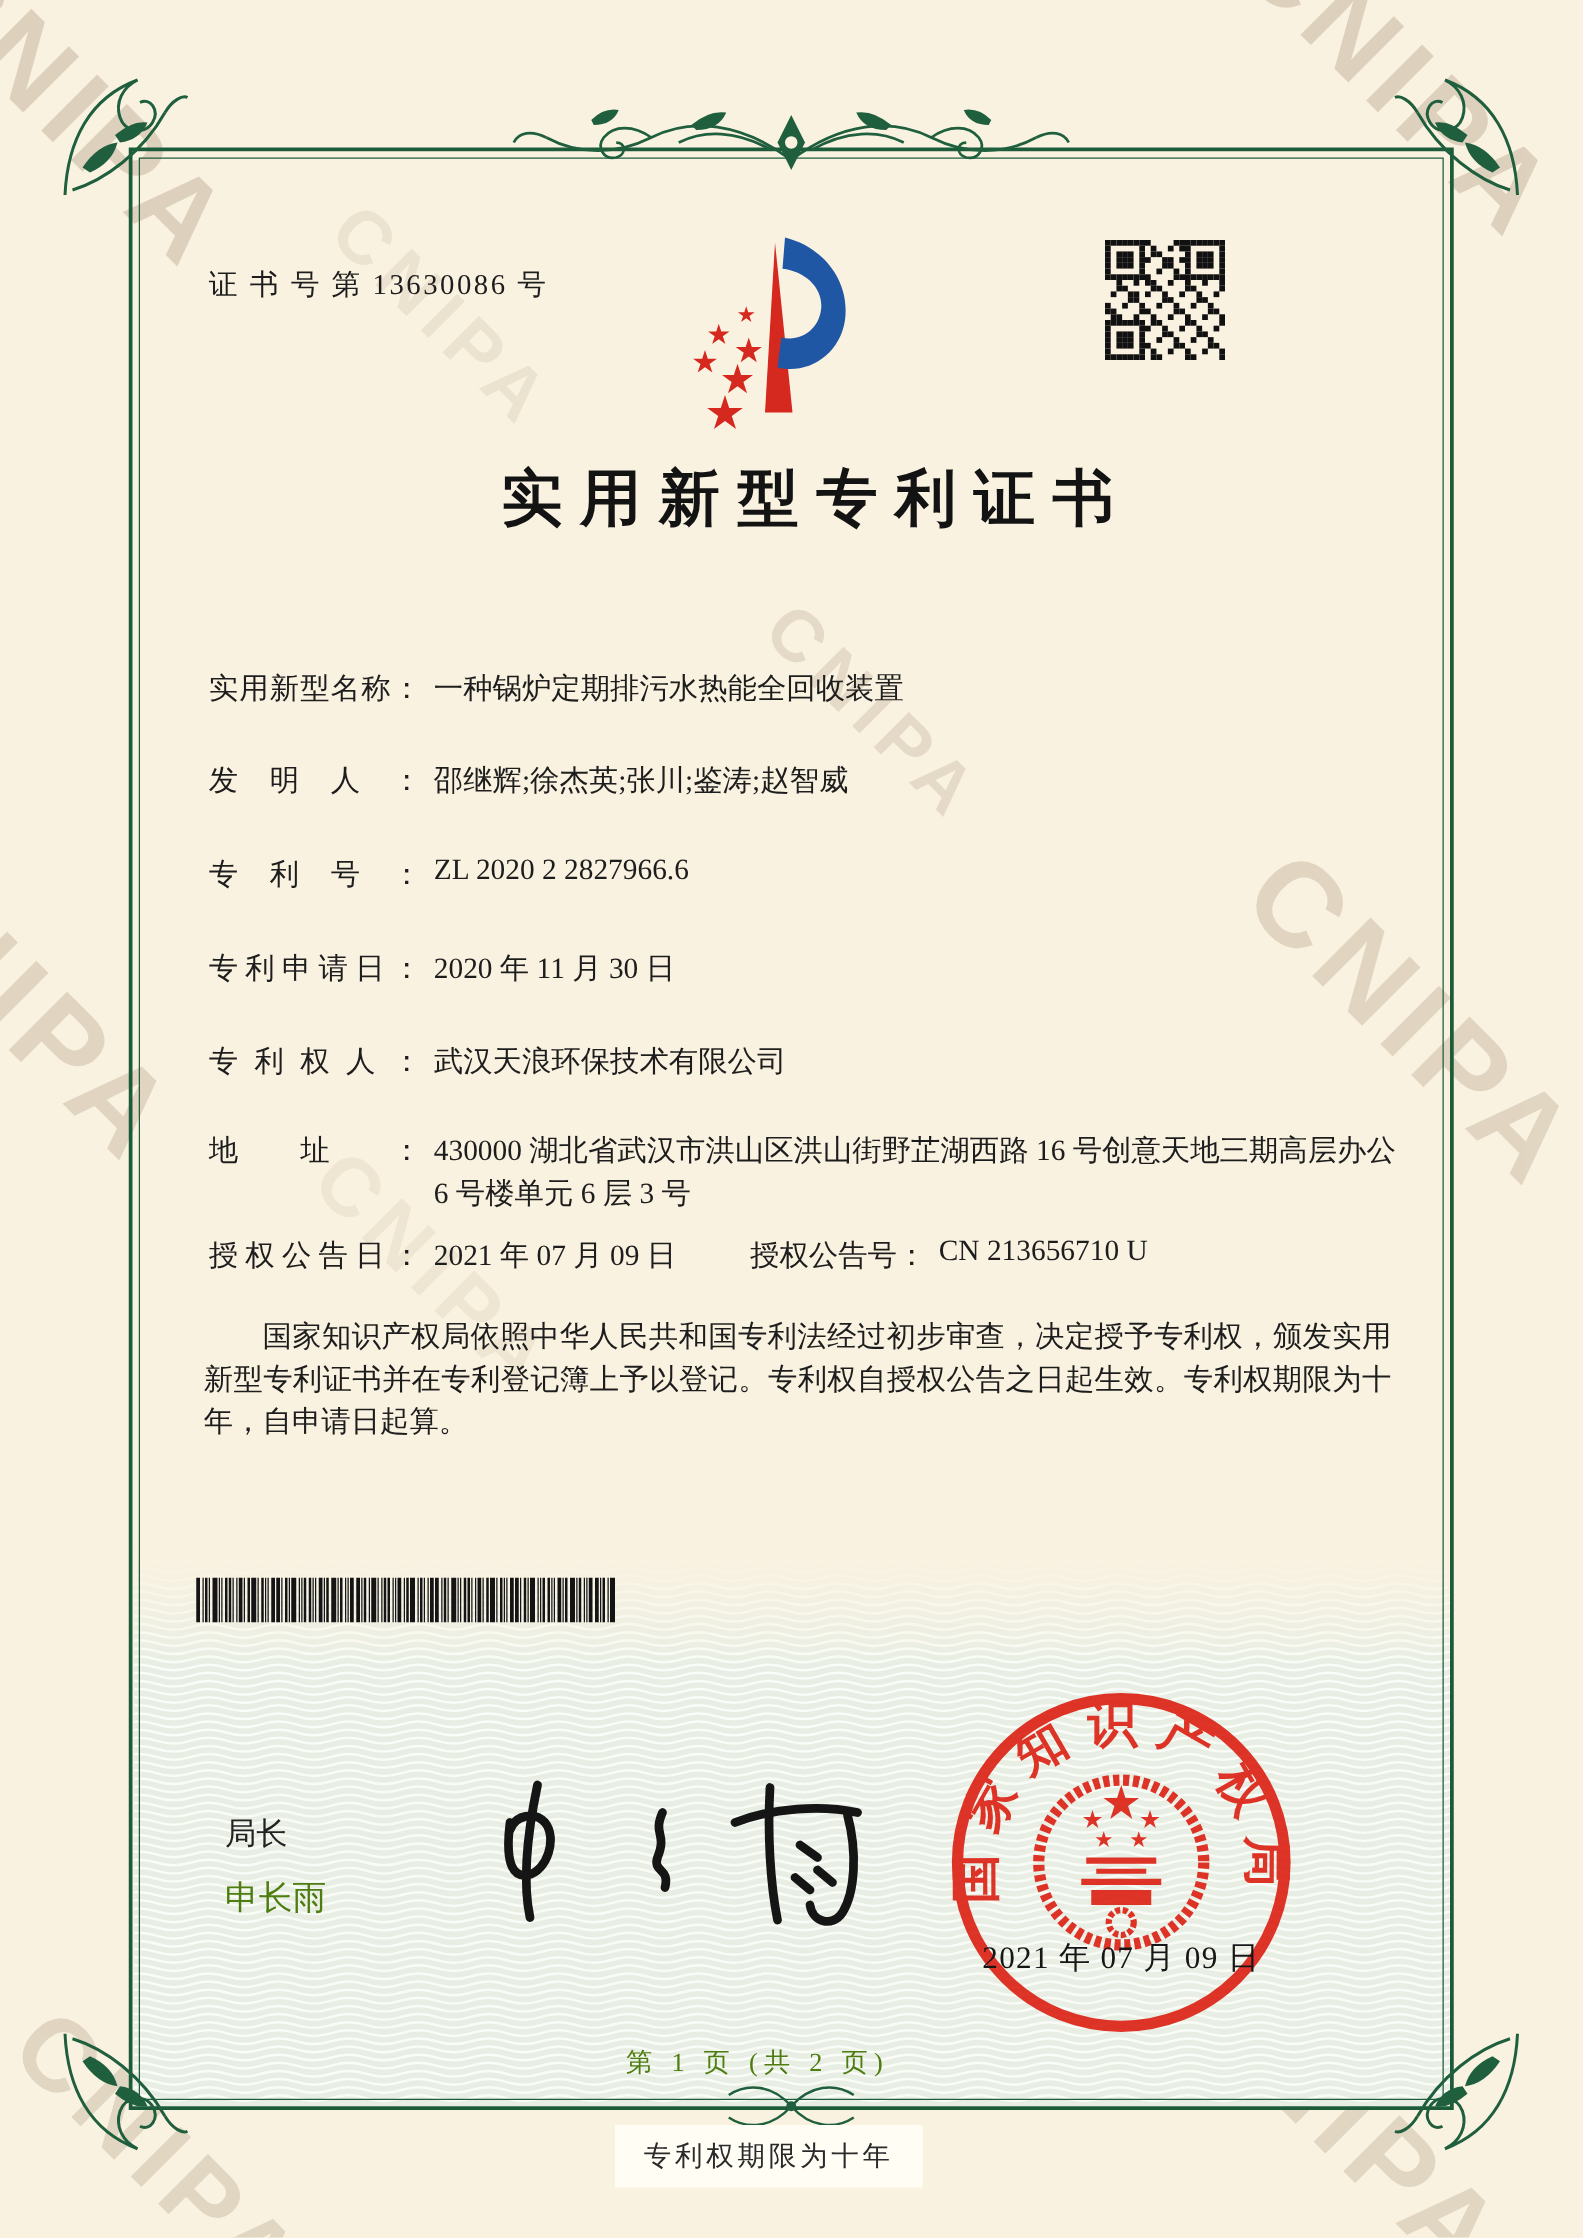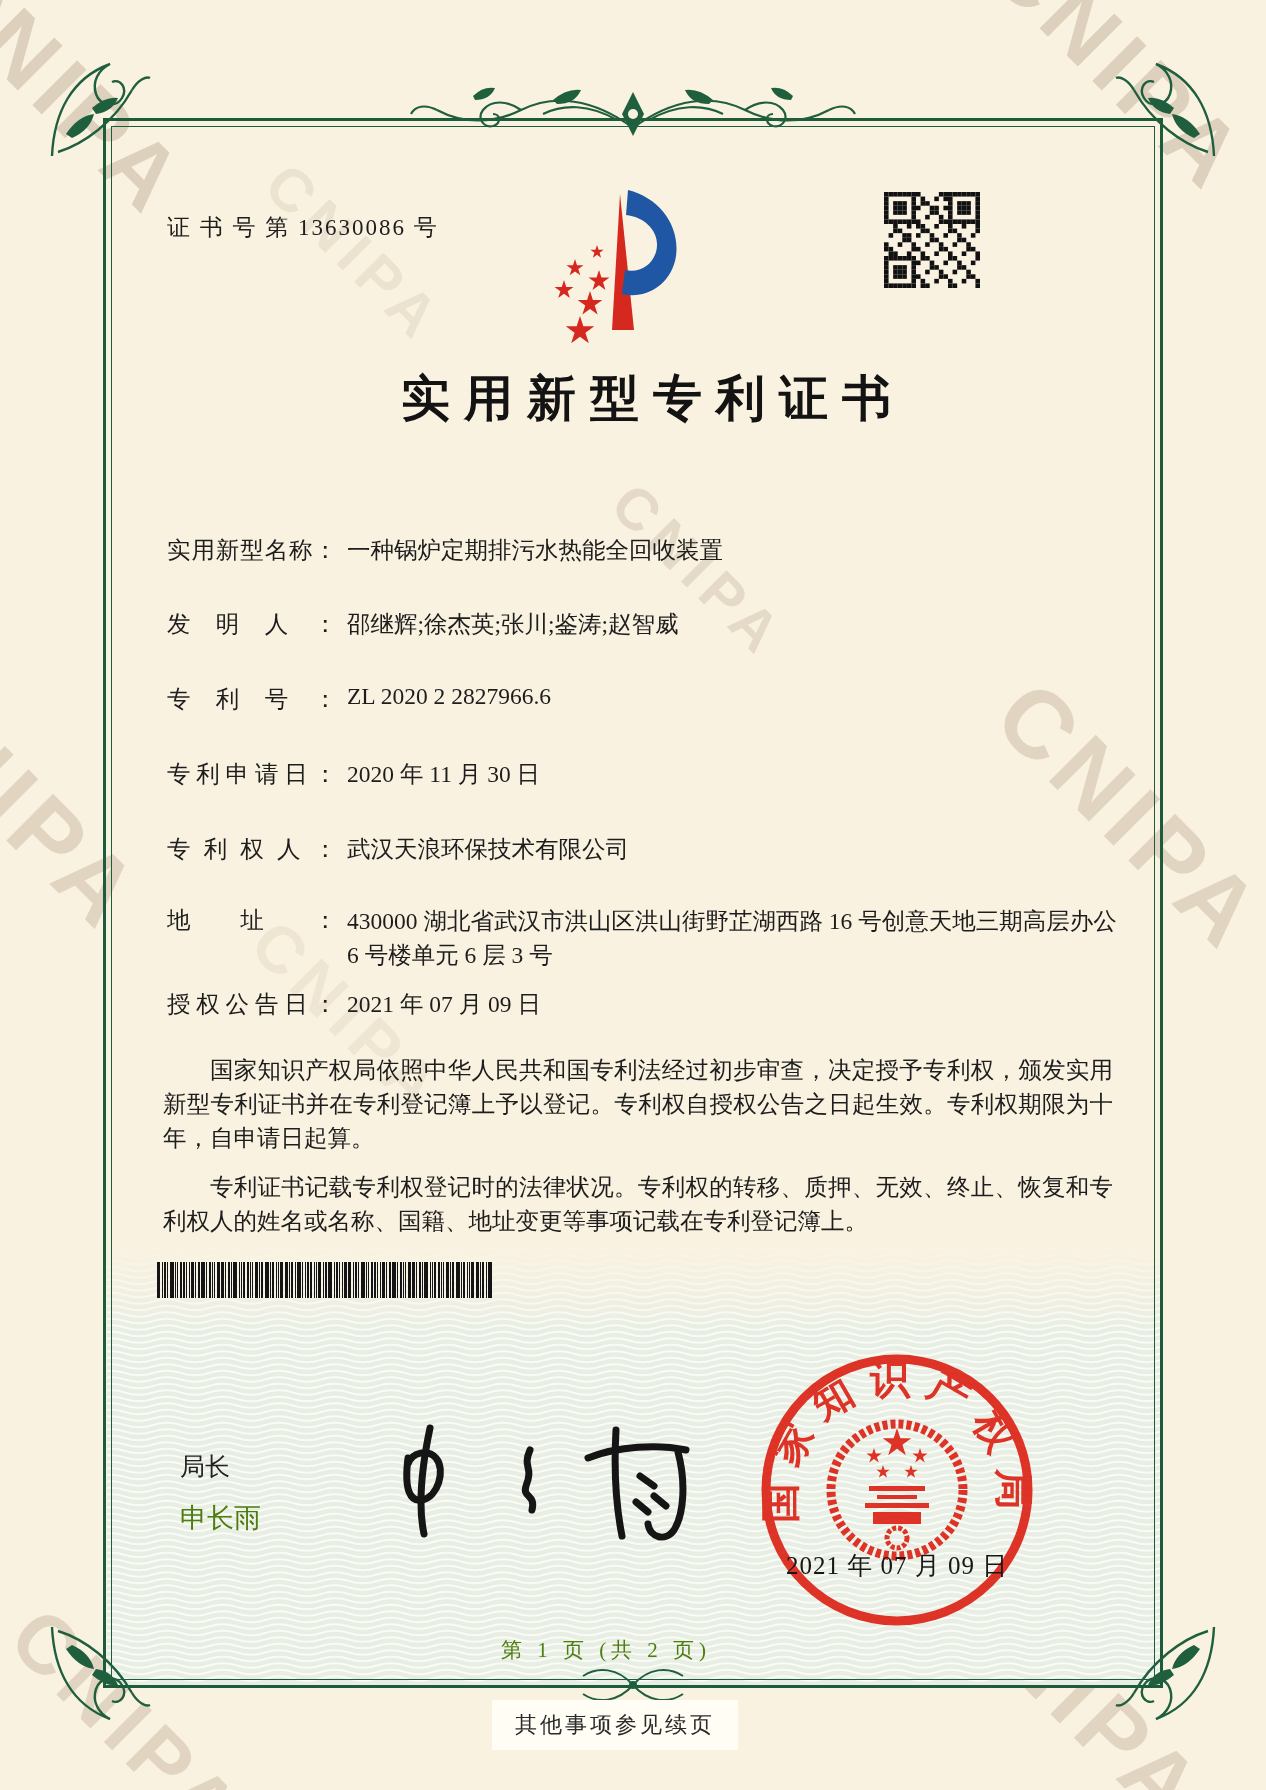--- a/index.html
+++ b/index.html
@@ -470,25 +470,27 @@
 </div>
 <div class="abs row" style="top:833px">
   <span class="lbl">专利权人：</span><span class="val">武汉天浪环保技术有限公司</span>
 </div>
 <div class="abs row row-addr" style="top:904px">
   <span class="lbl">地址：</span><span class="val">430000 湖北省武汉市洪山区洪山街野芷湖西路 16 号创意天地三期高层办公 6 号楼单元 6 层 3 号</span>
 </div>
 
 <div class="abs row" style="top:988px">
   <span class="lbl">授权公告日：</span><span class="val">2021 年 07 月 09 日</span>
+  <span class="pair2">
+    <span class="lbl">授权公告号：</span><span class="val">CN 213656710 U</span>
+  </span>
 </div>
 
 <div class="abs paras">
   <p>国家知识产权局依照中华人民共和国专利法经过初步审查，决定授予专利权，颁发实用新型专利证书并在专利登记簿上予以登记。专利权自授权公告之日起生效。专利权期限为十年，自申请日起算。</p>
-  <p>专利证书记载专利权登记时的法律状况。专利权的转移、质押、无效、终止、恢复和专利权人的姓名或名称、国籍、地址变更等事项记载在专利登记簿上。</p>
 </div>
 
 <div class="abs barcode"><svg xmlns="http://www.w3.org/2000/svg" width="345" height="36" viewBox="0 0 345 36">
       <g fill="#141414">
         <rect x="2" y="0" width="3" height="36"></rect>
         <rect x="7" y="0" width="1" height="36"></rect>
         <rect x="9" y="0" width="2" height="36"></rect>
         <rect x="12" y="0" width="1" height="36"></rect>
         <rect x="15" y="0" width="4" height="36"></rect>
         <rect x="20" y="0" width="1" height="36"></rect>
@@ -631,14 +633,14 @@
       <rect x="112" y="157" width="64" height="5"></rect>
       <rect x="120" y="166" width="48" height="12"></rect>
       <circle cx="144" cy="192" r="10" fill="none" stroke="var(--seal_red,#dd2417)" stroke-width="5" stroke-dasharray="4 2"></circle>
     </g>
   </svg>
   <div class="seal-date">2021 年 07 月 09 日</div>
 </div>
 
 <div class="abs page-indicator">第 1 页 (共 2 页)</div>
 <div class="abs note-box">
-  <span class="note-text">其他事项参见续页</span>
+  <span class="note-text">专利权期限为十年</span>
 </div>
 
 </body></html>

